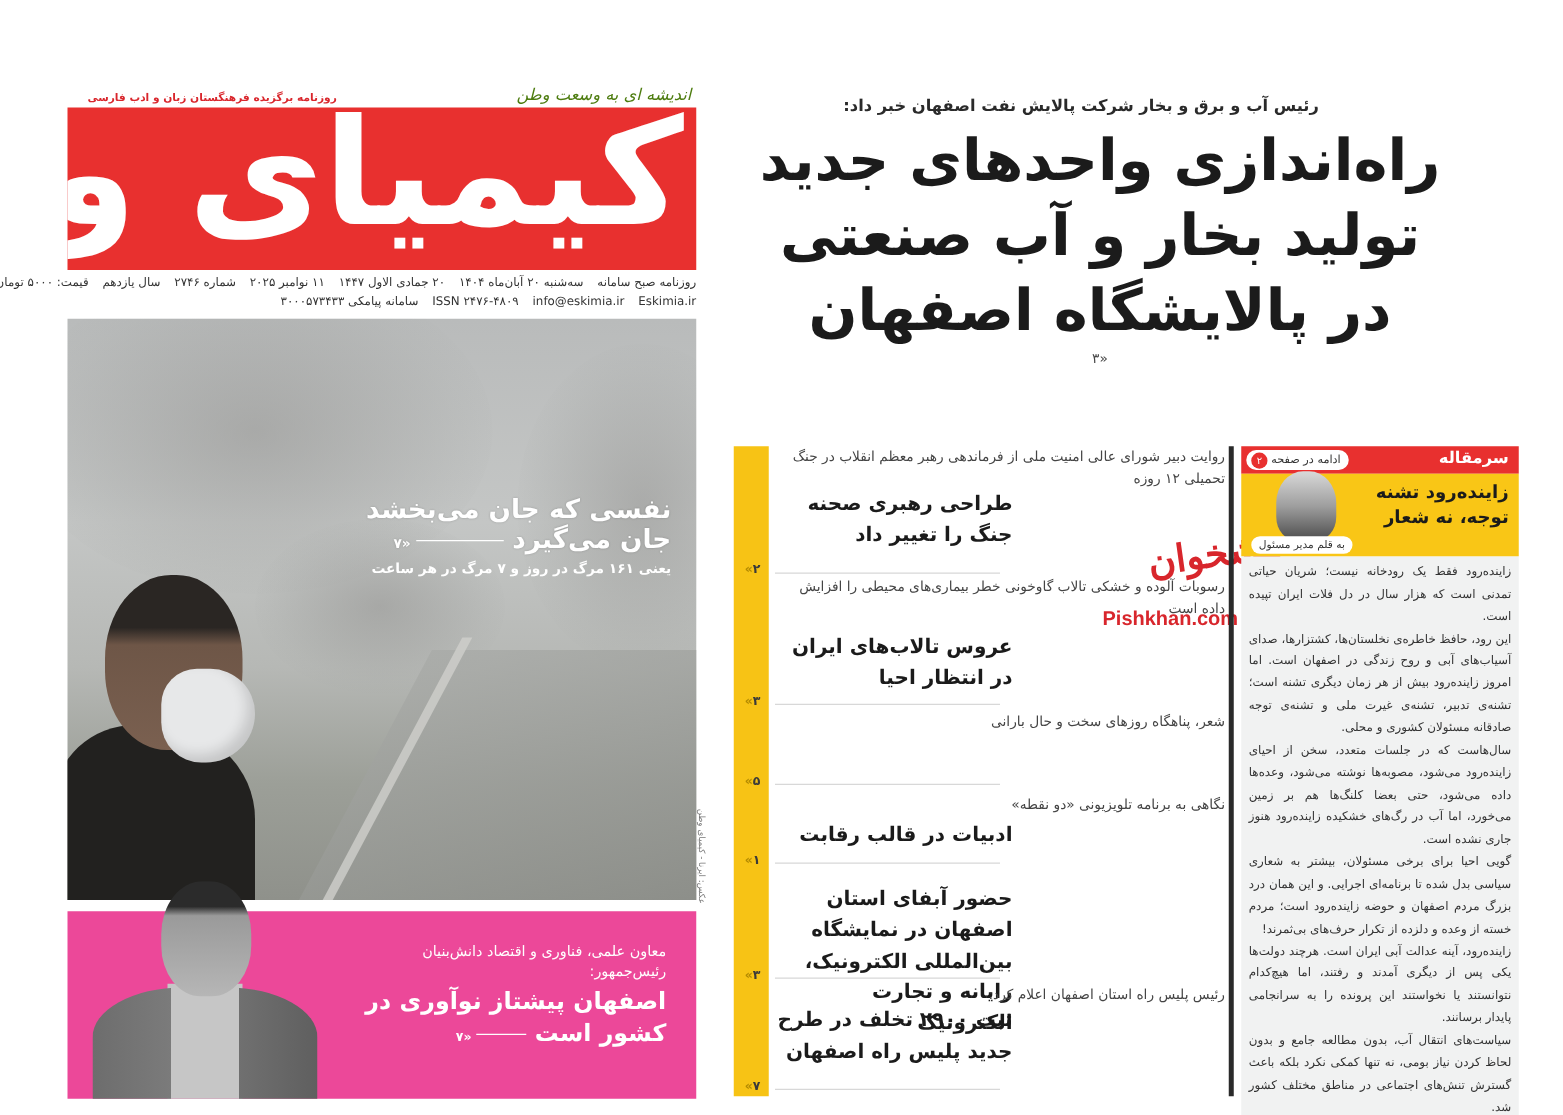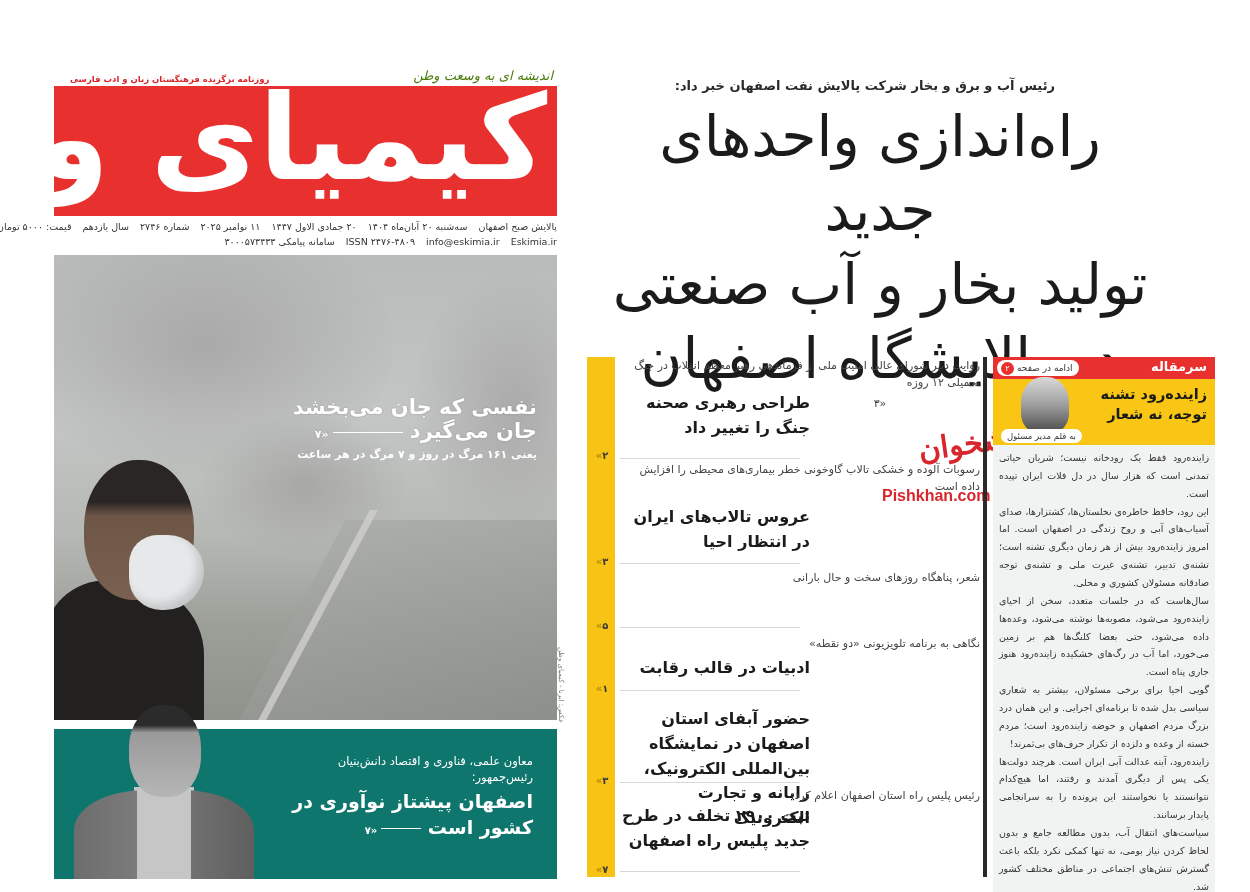--- a/index.html
+++ b/index.html
@@ -29,35 +29,35 @@
   #person-body { position: absolute; left: -10px; top: 120px; width: 160px; height: 150px; border-radius: 40% 50% 0 0; background: #22211f; }
   #smog-headline { position: absolute; right: 20px; top: 140px; width: 280px; color: #ffffff; }
   #smog-title { font-size: 21px; font-weight: bold; line-height: 1.15; text-shadow: 0 0 2px rgba(0,0,0,0.2); }
   #smog-ref { display: inline-block; margin-left: 6px; font-size: 11px; font-weight: bold; }
   #smog-ref-line { display: inline-block; width: 70px; height: 1px; background: #fff; vertical-align: middle; margin-left: 4px; }
   #smog-sub { font-size: 11px; line-height: 1.45; margin-top: 4px; }
   #smog-sub2 { font-size: 11px; font-weight: bold; line-height: 1.45; margin-top: 4px; }
   #photo-credit { position: absolute; left: 553px; top: 568px; width: 12px; height: 155px; font-size: 7px; color: #777; writing-mode: vertical-rl; white-space: nowrap; overflow: hidden; }
 
   
-  #red-box { position: absolute; left: 54px; top: 729px; width: 503px; height: 150px; background: #0f766e; overflow: visible; }
+  #red-box { position: absolute; left: 54px; top: 729px; width: 503px; height: 150px; background: #ec4899; overflow: visible; }
   #portrait { position: absolute; left: 20px; top: -24px; width: 180px; height: 174px; overflow: hidden; }
   #portrait-head { position: absolute; left: 55px; top: 0; width: 72px; height: 92px; border-radius: 46% 46% 44% 44%; background: linear-gradient(180deg, #2b2b2b 0%, #2b2b2b 22%, #9a9a9a 30%, #b6b6b6 100%); }
   #portrait-shirt { position: absolute; left: 60px; top: 82px; width: 60px; height: 100px; background: #c6c6c6; }
   #portrait-jacket { position: absolute; left: 0; top: 85px; width: 180px; height: 100px; border-radius: 40% 40% 0 0; background: linear-gradient(90deg, #6d6d6d 0%, #7b7b7b 35%, rgba(0,0,0,0) 35%, rgba(0,0,0,0) 65%, #707070 65%, #5f5f5f 100%); }
   #red-text { position: absolute; right: 24px; top: 25px; width: 260px; color: #ffffff; }
   #red-kicker { font-size: 11.5px; line-height: 1.35; }
   #red-title { font-size: 19px; font-weight: bold; line-height: 1.35; margin-top: 4px; }
   #red-ref { display: inline-block; font-size: 10px; font-weight: bold; margin-left: 6px; }
   #red-ref-line { display: inline-block; width: 40px; height: 1px; background: #fff; vertical-align: middle; margin-left: 4px; }
 
   
   #main-headline { position: absolute; left: 595px; top: 78px; width: 570px; }
   #main-kicker { font-size: 13px; font-weight: bold; color: #2a2a2a; text-align: right; padding-right: 110px; }
-  #main-title { margin-top: 6px; font-size: 57px; font-weight: normal; line-height: 1.3; color: #1b1b1b; text-align: center; letter-spacing: -1px; }
+  #main-title { margin-top: 6px; font-size: 46px; font-weight: bold; line-height: 1.3; color: #1b1b1b; text-align: center; letter-spacing: -1px; }
   #main-ref { text-align: center; font-size: 11px; color: #444; margin-top: 2px; }
 
   
   #yellow-strip { position: absolute; left: 587px; top: 357px; width: 28px; height: 520px; background: #f7c315; }
   .ref-marker { position: absolute; left: 590px; font-size: 10px; font-weight: bold; color: #3a3a3a; width: 24px; text-align: center; }
   .ref-marker .chev { color: #b38a00; font-size: 10px; }
   #news-col { position: absolute; left: 620px; top: 357px; width: 360px; }
   .news-item { position: absolute; right: 0; width: 360px; }
   .news-kicker { font-size: 11px; color: #444; line-height: 1.55; }
   .news-title { font-size: 16px; font-weight: bold; color: #1b1b1b; line-height: 1.55; width: 185px; margin-left: 0; text-align: right; position: relative; left: 0; }
@@ -87,21 +87,21 @@
 </head>
 <body>
 
 <div id="masthead">
   <div id="motto" class="rtl">اندیشه ای به وسعت وطن</div>
   <div id="tagline" class="rtl">روزنامه برگزیده فرهنگستان زبان و ادب فارسی</div>
   <div id="logo-box">
     <div id="logo-text" class="rtl">کیمیای وطن</div>
   </div>
   <div id="meta-line1" class="rtl">
-    <span>پالایش صبح اصفهان</span>
+    <span>روزنامه صبح سامانه</span>
     <span>سه‌شنبه ۲۰ آبان‌ماه ۱۴۰۴</span>
     <span>۲۰ جمادی الاول ۱۴۴۷</span>
     <span>۱۱ نوامبر ۲۰۲۵</span>
     <span>شماره ۲۷۴۶</span>
     <span>سال یازدهم</span>
     <span>قیمت: ۵۰۰۰ تومان</span>
   </div>
   <div id="meta-line2" class="rtl">
     <span>ISSN ۲۴۷۶-۴۸۰۹</span>
     <span>info@eskimia.ir</span>
@@ -222,19 +222,19 @@
     </div>
   </div>
   <div id="ed-banner">
     <div id="ed-author-photo"></div>
     <div id="ed-byline">به قلم مدیر مسئول</div>
     <div id="ed-title">زاینده‌رود تشنه توجه، نه شعار</div>
   </div>
   <div id="ed-body">
     <p>زاینده‌رود فقط یک رودخانه نیست؛ شریان حیاتی تمدنی است که هزار سال در دل فلات ایران تپیده است.</p>
     <p>این رود، حافظ خاطره‌ی نخلستان‌ها، کشتزارها، صدای آسیاب‌های آبی و روح زندگی در اصفهان است. اما امروز زاینده‌رود بیش از هر زمان دیگری تشنه است؛ تشنه‌ی تدبیر، تشنه‌ی غیرت ملی و تشنه‌ی توجه صادقانه مسئولان کشوری و محلی.</p>
-    <p>سال‌هاست که در جلسات متعدد، سخن از احیای زاینده‌رود می‌شود، مصوبه‌ها نوشته می‌شود، وعده‌ها داده می‌شود، حتی بعضا کلنگ‌ها هم بر زمین می‌خورد، اما آب در رگ‌های خشکیده زاینده‌رود هنوز جاری پناه است.</p>
+    <p>سال‌هاست که در جلسات متعدد، سخن از احیای زاینده‌رود می‌شود، مصوبه‌ها نوشته می‌شود، وعده‌ها داده می‌شود، حتی بعضا کلنگ‌ها هم بر زمین می‌خورد، اما آب در رگ‌های خشکیده زاینده‌رود هنوز جاری نشده است.</p>
     <p>گویی احیا برای برخی مسئولان، بیشتر به شعاری سیاسی بدل شده تا برنامه‌ای اجرایی. و این همان درد بزرگ مردم اصفهان و حوضه زاینده‌رود است؛ مردم خسته از وعده و دلزده از تکرار حرف‌های بی‌ثمرند!</p>
     <p>زاینده‌رود، آینه عدالت آبی ایران است. هرچند دولت‌ها یکی پس از دیگری آمدند و رفتند، اما هیچ‌کدام نتوانستند یا نخواستند این پرونده را به سرانجامی پایدار برسانند.</p>
     <p>سیاست‌های انتقال آب، بدون مطالعه جامع و بدون لحاظ کردن نیاز بومی، نه تنها کمکی نکرد بلکه باعث گسترش تنش‌های اجتماعی در مناطق مختلف کشور شد.</p>
 
   </div>
 </div>
 
 </body></html>

